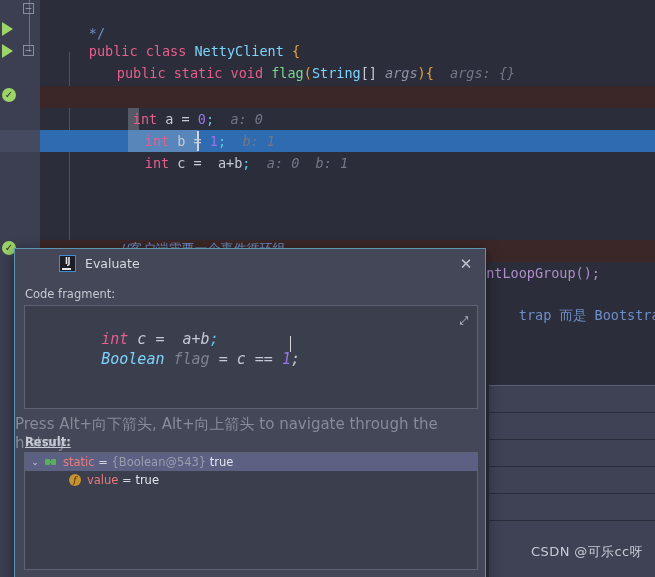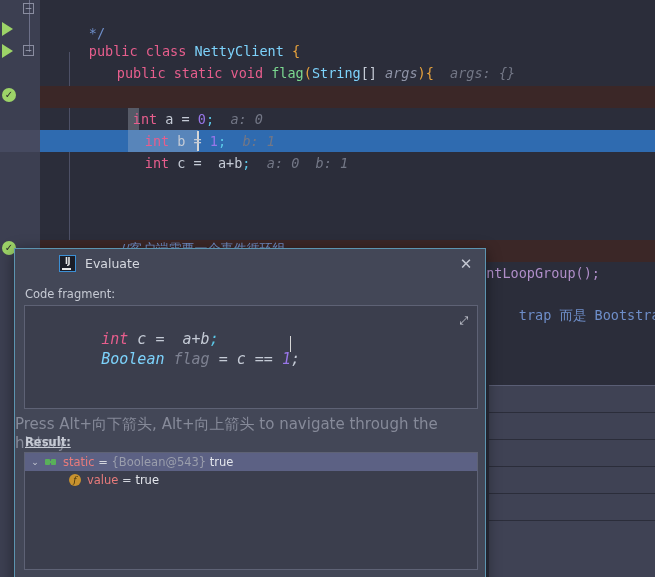--- a/index.html
+++ b/index.html
@@ -453,14 +453,15 @@
       </div>
 
       <div class="res-row">
         <span class="field-icon">f</span>
         <span class="res-txt2" style="left:62px;"><span class="res-name">value</span><span class="res-eq"> = </span><span class="res-val">true</span></span>
       </div>
 
     </div>
   </div>
 
+  <div class="watermark">CSDN @可乐cc呀</div>
 
 </div>
 
 </body></html>

